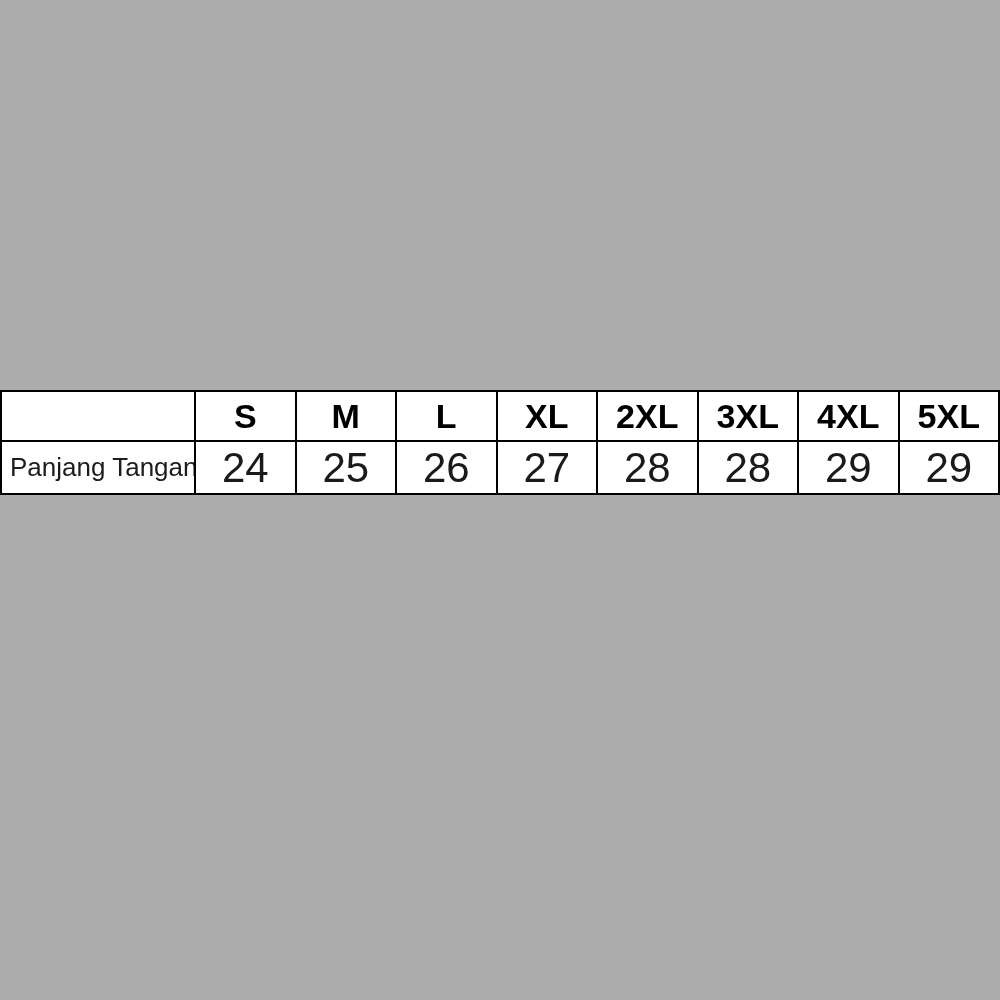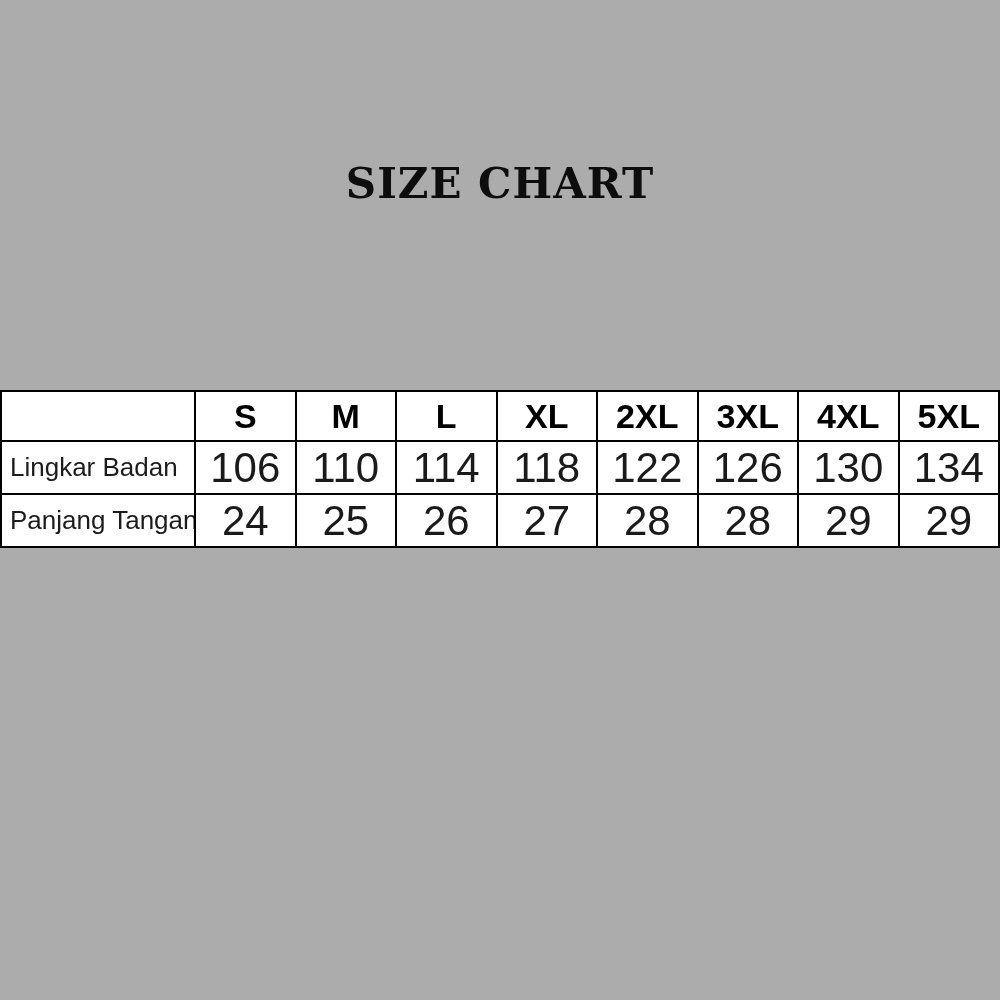--- a/index.html
+++ b/index.html
@@ -56,21 +56,20 @@
     font-size: 42px;
     font-weight: normal;
     text-align: center;
     color: #1a1a1a;
   }
 </style>
 </head>
 <body>
 
 <div class="title-block">
-  <div>SIZE CHART</div>
 </div>
 
 <table class="size-chart">
   <colgroup>
     <col style="width:194px">
     <col>
       <col>
       <col>
       <col>
       <col>
@@ -86,31 +85,20 @@
       <th class="size-col">L</th>
       <th class="size-col">XL</th>
       <th class="size-col">2XL</th>
       <th class="size-col">3XL</th>
       <th class="size-col">4XL</th>
       <th class="size-col">5XL</th>
     </tr>
   </thead>
   <tbody>
     <tr>
-      <td class="row-label">Lingkar Badan</td>
-      <td class="val">106</td>
-      <td class="val">110</td>
-      <td class="val">114</td>
-      <td class="val">118</td>
-      <td class="val">122</td>
-      <td class="val">126</td>
-      <td class="val">130</td>
-      <td class="val">134</td>
-    </tr>
-    <tr>
       <td class="row-label">Panjang Tangan</td>
       <td class="val">24</td>
       <td class="val">25</td>
       <td class="val">26</td>
       <td class="val">27</td>
       <td class="val">28</td>
       <td class="val">28</td>
       <td class="val">29</td>
       <td class="val">29</td>
     </tr>

